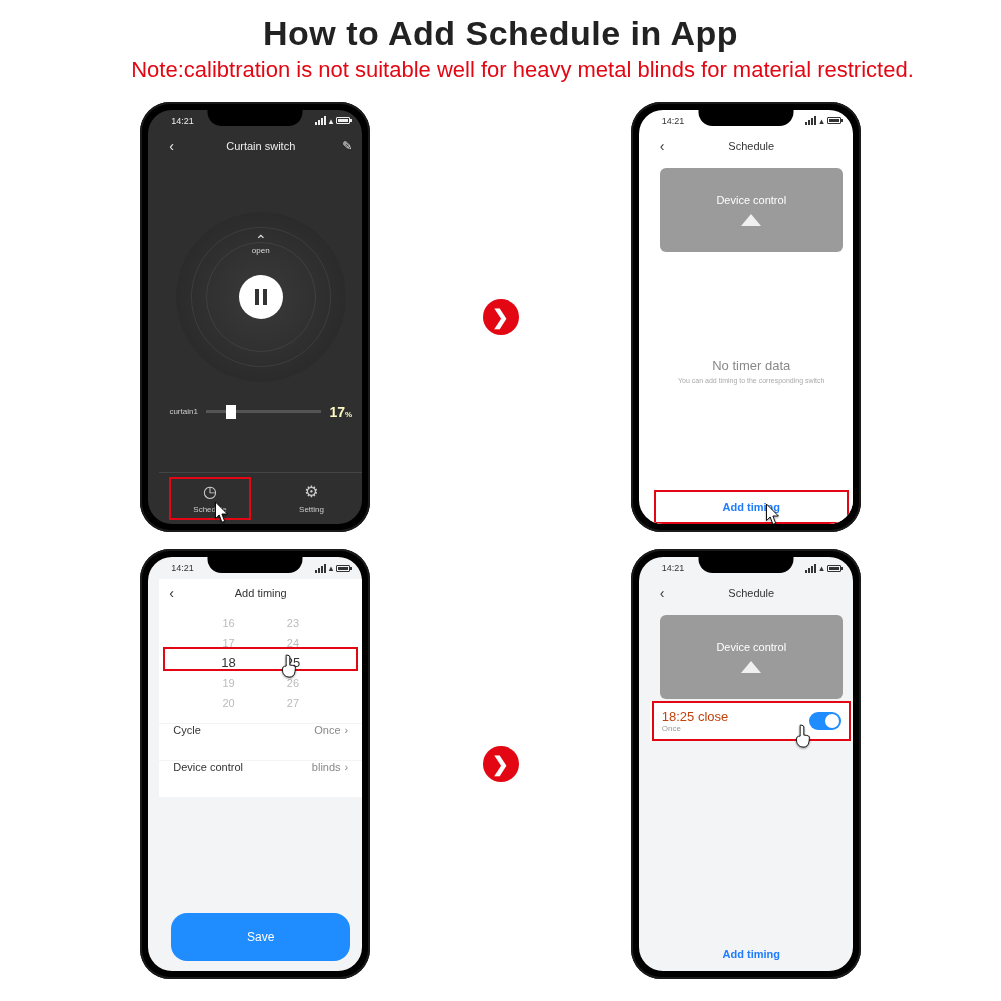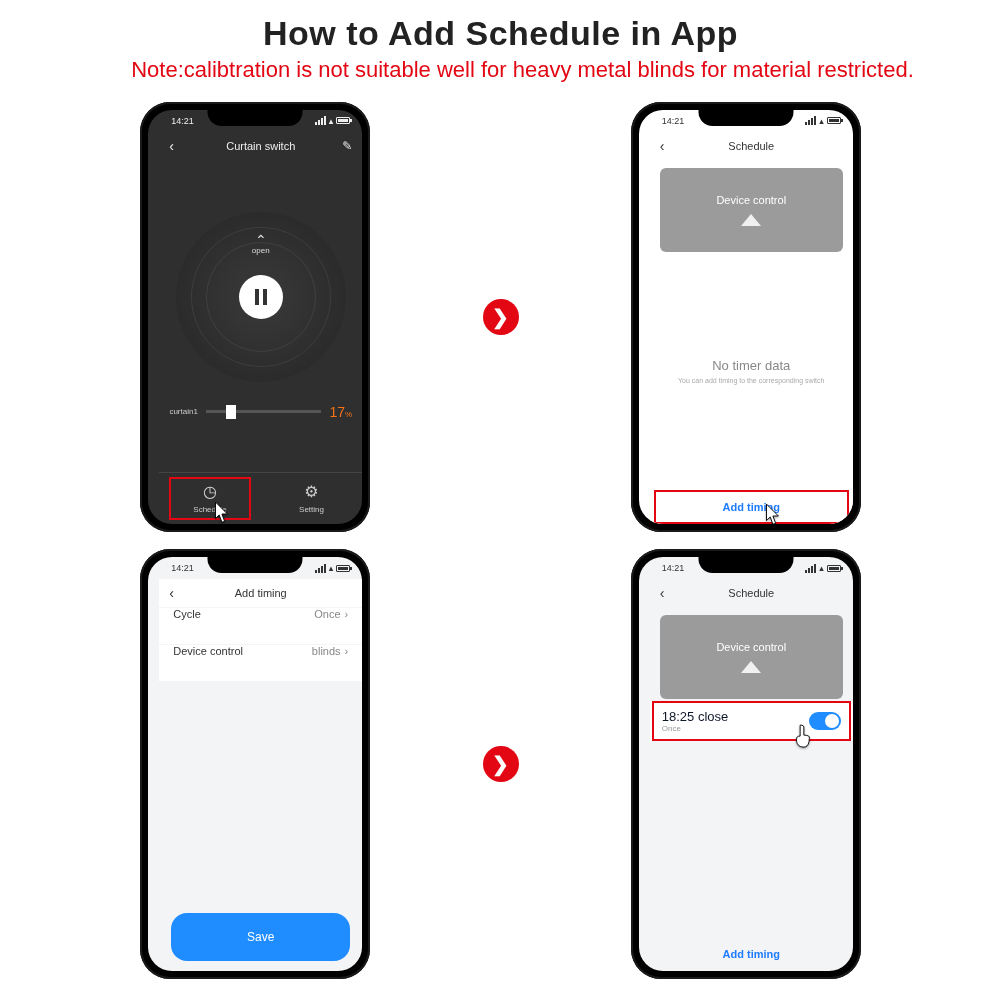--- a/index.html
+++ b/index.html
@@ -59,21 +59,21 @@
   .circle-outer::before, .circle-outer::after { content:""; position:absolute; border:1px solid rgba(255,255,255,0.08); border-radius:50%; }
   .circle-outer::before { inset: 15px; } .circle-outer::after { inset: 30px; }
   .open-col { position:absolute; top:24px; display:flex; flex-direction:column; align-items:center; gap:2px; color:#ddd; font-size:8px; }
   .open-col .chev { font-size: 14px; line-height: 8px; }
   .pause-btn { width: 44px; height: 44px; border-radius: 50%; background: #fff; color:#333; display:flex; align-items:center; justify-content:center; gap:4px; }
   .pause-btn i { width:4px; height:16px; background:#333; display:inline-block; }
 
   .s1-slider-row { width: 90%; display:flex; align-items:center; gap:8px; font-size:8px; color:#ccc; margin-top:18px; }
   .slider { flex:1; height:3px; background:#555; position:relative; }
   .slider .thumb { position:absolute; left:17%; top:-5px; width:10px; height:14px; background:#fff; }
-  .pct { font-size: 14px; color:#f97316; }
+  .pct { font-size: 14px; color:#fef9c3;font-weight:bold; }
   .pct sub { font-size: 8px; vertical-align: baseline; }
 
   .s1-tabs { height: 52px; display:flex; border-top:1px solid #444; }
   .s1-tab { flex:1; display:flex; flex-direction:column; align-items:center; justify-content:center; gap:4px; font-size:8px; color:#ccc; position:relative; }
   .s1-tab .ic { font-size: 16px; }
 
   
   .device-ctrl-box { margin: 8px 10px 0; height: 84px; background: #9b9b9b; border-radius: 6px; display:flex; flex-direction:column; align-items:center; justify-content:center; color:#fff; font-size:11px; gap:8px; }
   .device-ctrl-box .tri { width:0; height:0; border-left:10px solid transparent; border-right:10px solid transparent; border-bottom:12px solid rgba(255,255,255,0.85); }
   .empty-state { flex:1; display:flex; flex-direction:column; align-items:center; justify-content:center; color:#9a9a9a; gap:4px; }
@@ -87,21 +87,21 @@
   .picker-col { text-align:center; color:#bbb; font-size:11px; line-height:20px; }
   .picker-col .sel { color:#333; font-size:13px; }
   .sel-band { position:absolute; left:10px; right:10px; top:40px; height:24px; border-top:1px solid #ddd; border-bottom:1px solid #ddd; }
   .option-row { height:36px; background:#fff; margin-top:1px; display:flex; align-items:flex-start; justify-content:space-between; padding:0 14px; font-size:11px; color:#333; }
   .option-row .val { color:#888; display:flex; align-items:center; gap:4px; }
   .save-btn { margin: 10px 12px; height:48px; background:#1f8cff; color:#fff; border-radius:16px; display:flex; align-items:center; justify-content:center; font-size:12px; }
   .s3-spacer { flex:1; background:#f3f4f6; }
 
   
   .sched-row { background:#fff; margin:0 0 0 0; padding:8px 12px; display:flex; align-items:center; justify-content:space-between; }
-  .sched-row .lh { font-size:13px; color:#0f172a; }
+  .sched-row .lh { font-size:13px; color:#c2410c; }
   .sched-row .sub { font-size:8px; color:#999; }
   .toggle { width:32px; height:18px; background:#1f8cff; border-radius:10px; position:relative; }
   .toggle::after { content:""; position:absolute; right:2px; top:2px; width:14px; height:14px; background:#fff; border-radius:50%; }
 
   
   .redbox { position:absolute; border:2px solid #e30613; pointer-events:none; }
   .arrow { width:36px; height:36px; border-radius:50%; background:#e30613; color:#fff; display:flex; align-items:center; justify-content:center; font-size:20px; font-weight:bold; }
   .pointer {
     position:absolute; width:22px; height:28px; pointer-events:none;
   }
@@ -238,20 +238,45 @@
           <span class="batt">
               <i></i>
             </span>
         </span>
       </div>
       <div class="navbar" style="color:#333;background:#fff;">
         <span class="back">‹</span>
         <span>Add timing</span>
       </div>
 
+      <div class="picker" style="position:relative;">
+        <div class="sel-band"></div>
+        <div class="redbox" style="left:4px; right:4px; top:40px; height:24px;"></div>
+        <div class="picker-cols">
+          <div class="picker-col">
+            <div>16</div>
+            <div>17</div>
+            <div class="sel">18</div>
+            <div>19</div>
+            <div>20</div>
+          </div>
+          <div class="picker-col">
+            <div>23</div>
+            <div>24</div>
+            <div class="sel">25</div>
+            <div>26</div>
+            <div>27</div>
+          </div>
+        </div>
+        <div class="pointer" style="left:118px; top:46px;">
+          <svg viewBox="0 0 24 30">
+              <path d="M10 2 C10 2 10 12 10 14 C7 14 6 15 6 18 C6 22 8 26 14 26 C20 26 20 18 20 15 C20 13 14 13 14 13 L14 4 C14 2 10 2 10 2 Z" fill="#fff" stroke="#000" stroke-width="1"></path>
+            </svg>
+        </div>
+      </div>
 
       <div class="option-row">
         <span>Cycle</span>
         <span class="val">
             <span>Once</span>
             <span>›</span>
           </span>
       </div>
       <div class="option-row">
         <span>Device control</span>

